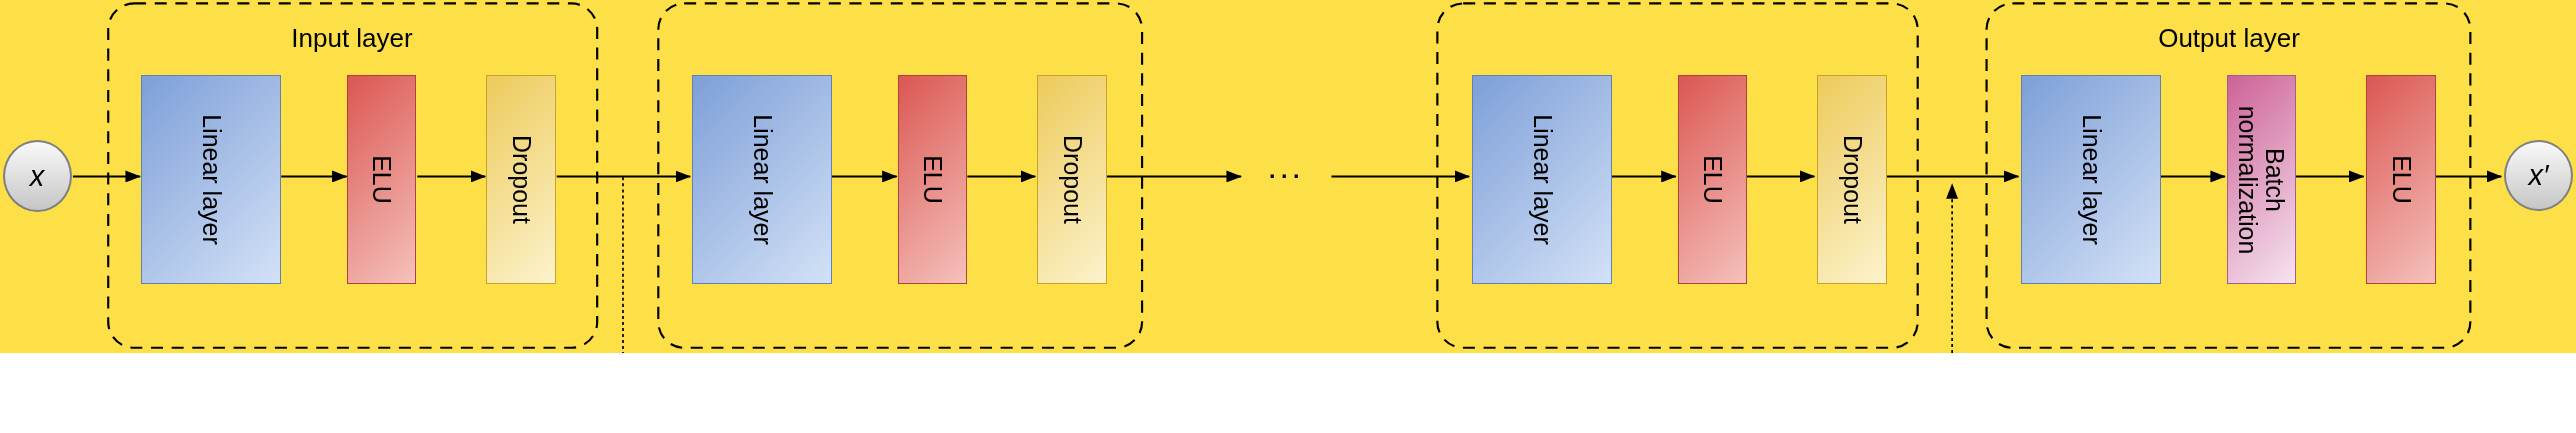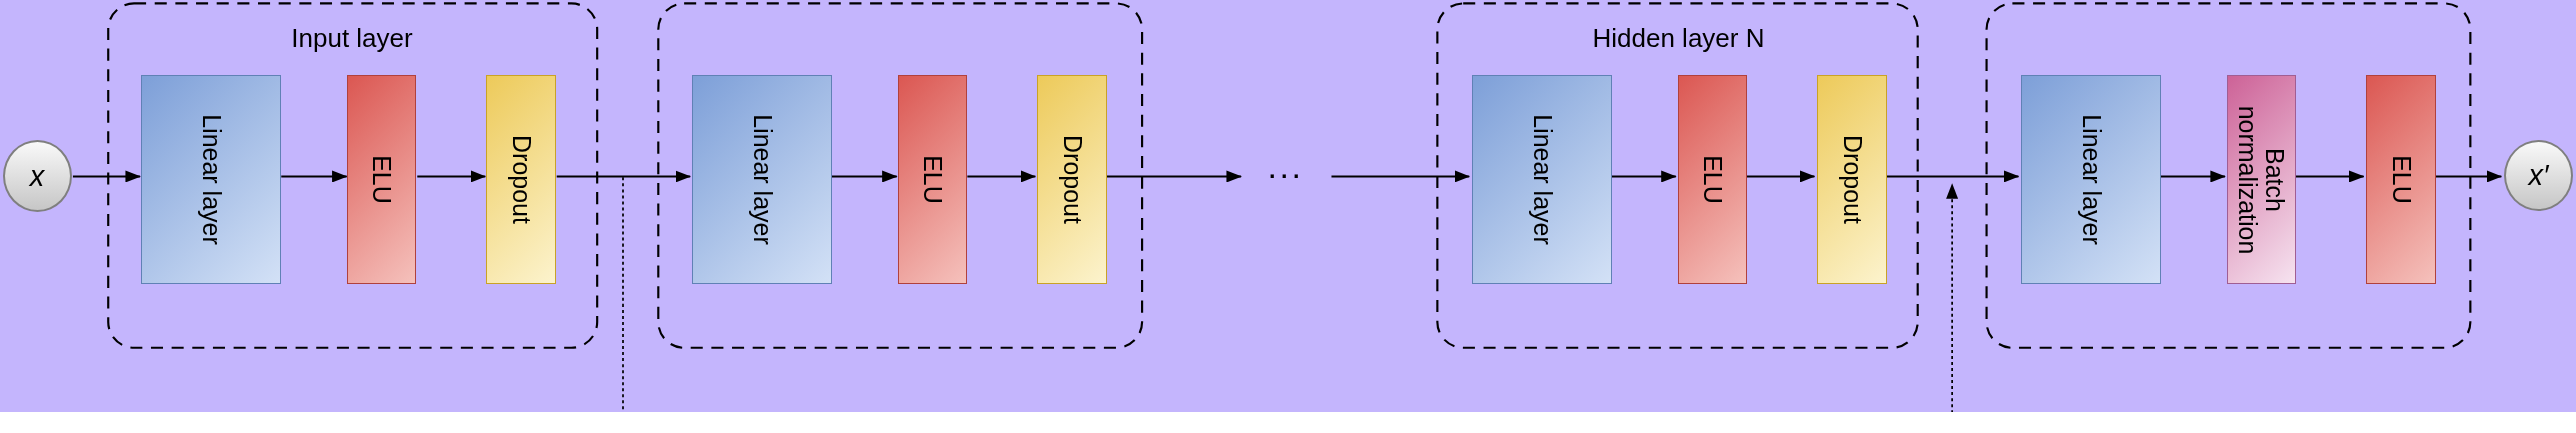--- a/index.html
+++ b/index.html
@@ -1,17 +1,17 @@
 <!DOCTYPE html>
 <html style="--line: #000000;font-size:13.8px"><head>
 <meta charset="utf-8">
 <style>
   html,body{margin:0;padding:0;background:#ffffff;}
   body{font-family:"Liberation Sans",sans-serif;color:#000;}
-  #canvas{position:relative;width:2576px;height:412px;background:#c4b5fd;overflow:hidden;}
+  #canvas{position:relative;width:2576px;height:353px;background:#fde047;overflow:hidden;}
   #wires{position:absolute;left:0;top:0;width:2576px;height:433px;}
   #wires line,#wires path{stroke:var(--line,#000);fill:none;}
   #wires .flow{stroke-width:2.5;}
   #wires .groupbox{stroke:var(--line,#000);stroke-width:2.5;fill:none;stroke-dasharray:14 10;}
   #wires .skip{stroke-width:2;stroke-dasharray:3.5 3.5;}
   #arrowhead path{fill:var(--line,#000);stroke:none;}
   .group{position:absolute;top:3.4px;height:345px;}
   .group-title{position:absolute;top:20.7px;left:0;width:100%;text-align:center;font-size:26px;line-height:29px;white-space:nowrap;}
   .block{position:absolute;top:72px;height:209px;box-sizing:border-box;border:1.7px solid #888;}
   .vwrap{position:absolute;left:0;top:0;right:0;bottom:0;display:flex;align-items:center;justify-content:center;}
@@ -96,21 +96,20 @@
         </div>
         <div class="block" style="left: 379px; width: 70px; background: linear-gradient(135deg, rgb(237, 202, 90) 0%, rgb(252, 243, 205) 100%); border-color: rgb(201, 162, 39);">
           <div class="vwrap">
             <div class="vtext">
               <div>Dropout</div>
             </div>
           </div>
         </div>
       </div>
       <div class="group" style="left: 1438px; width: 481px;">
-        <div class="group-title">Hidden layer N</div>
         <div class="block" style="left: 34px; width: 140px; background: linear-gradient(135deg, rgb(125, 159, 216) 0%, rgb(211, 225, 246) 100%); border-color: rgb(96, 129, 181);">
           <div class="vwrap">
             <div class="vtext">
               <div>Linear layer</div>
             </div>
           </div>
         </div>
         <div class="block" style="left: 240px; width: 69px; background: linear-gradient(135deg, rgb(219, 87, 82) 0%, rgb(245, 193, 188) 100%); border-color: rgb(176, 65, 61);">
           <div class="vwrap">
             <div class="vtext">
@@ -120,20 +119,21 @@
         </div>
         <div class="block" style="left: 379px; width: 70px; background: linear-gradient(135deg, rgb(237, 202, 90) 0%, rgb(252, 243, 205) 100%); border-color: rgb(201, 162, 39);">
           <div class="vwrap">
             <div class="vtext">
               <div>Dropout</div>
             </div>
           </div>
         </div>
       </div>
       <div class="group" style="left: 1987px; width: 484px;">
+        <div class="group-title">Output layer</div>
         <div class="block" style="left: 34px; width: 140px; background: linear-gradient(135deg, rgb(125, 159, 216) 0%, rgb(211, 225, 246) 100%); border-color: rgb(96, 129, 181);">
           <div class="vwrap">
             <div class="vtext">
               <div>Linear layer</div>
             </div>
           </div>
         </div>
         <div class="block" style="left: 240px; width: 69px; background: linear-gradient(135deg, rgb(205, 98, 151) 0%, rgb(246, 227, 240) 100%); border-color: rgb(160, 94, 147);">
           <div class="vwrap">
             <div class="vtext">

